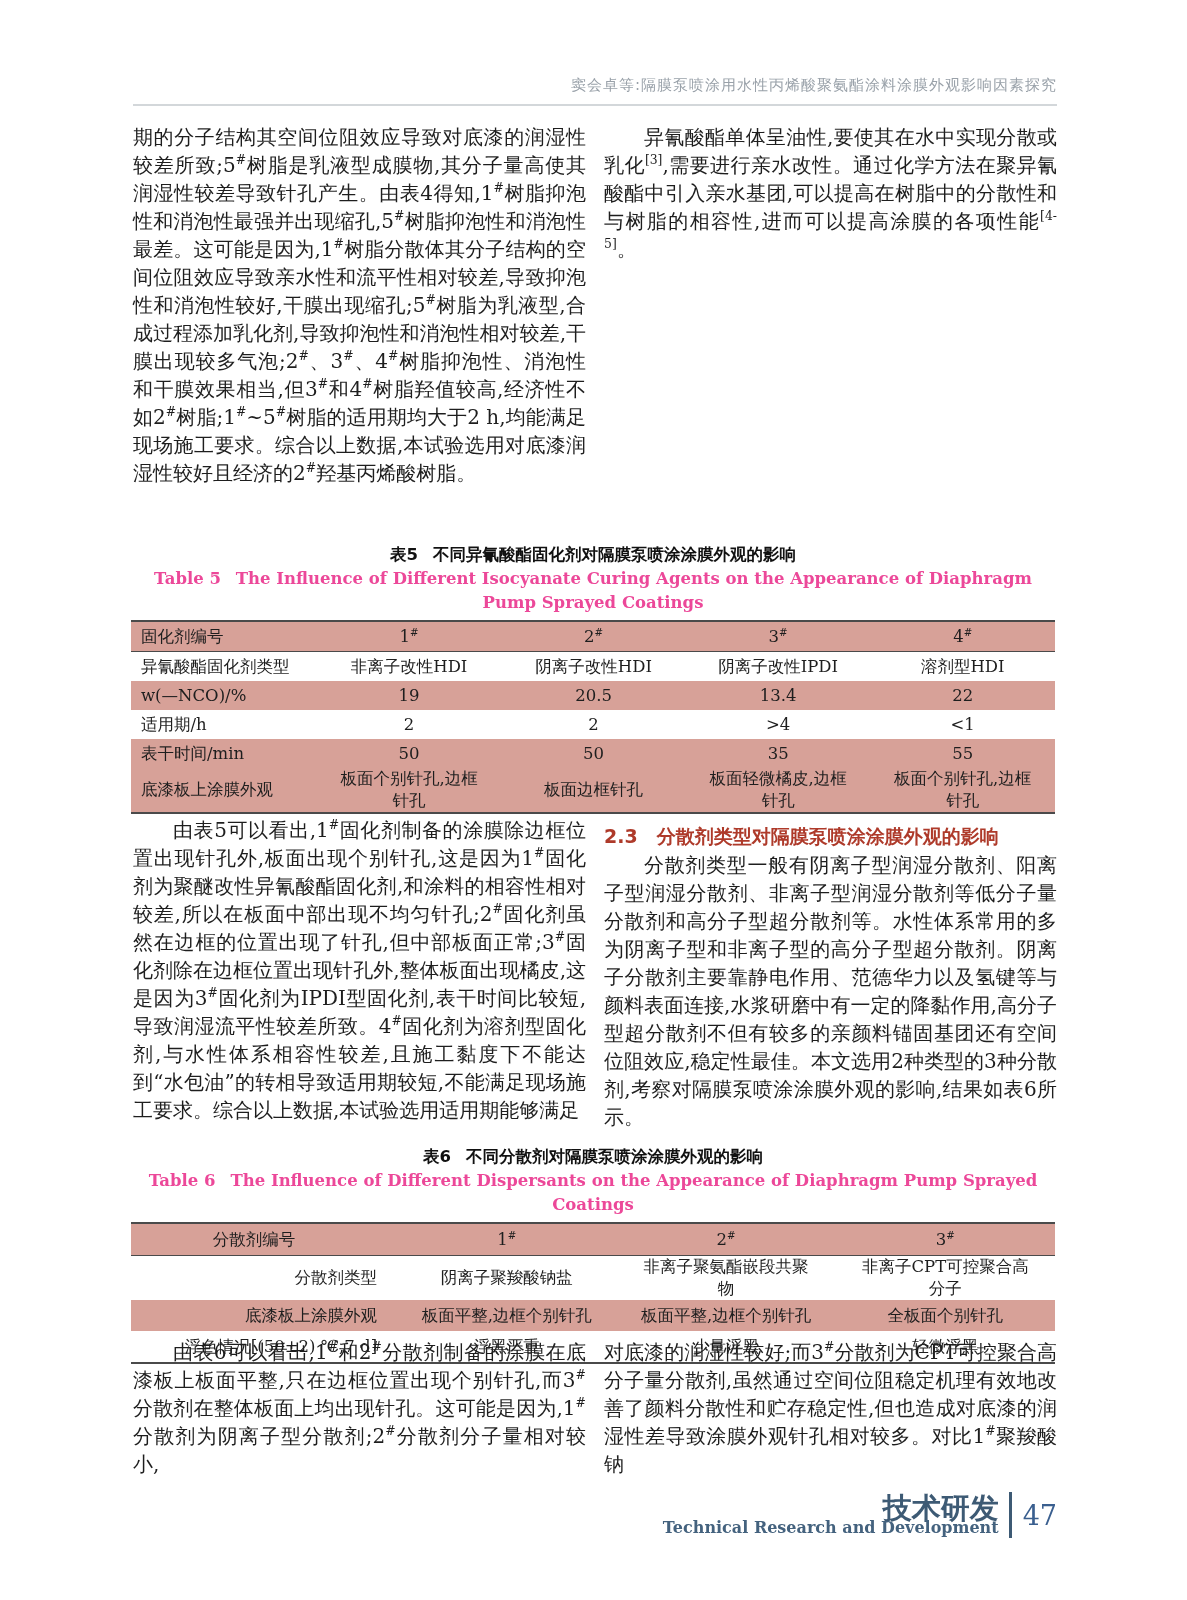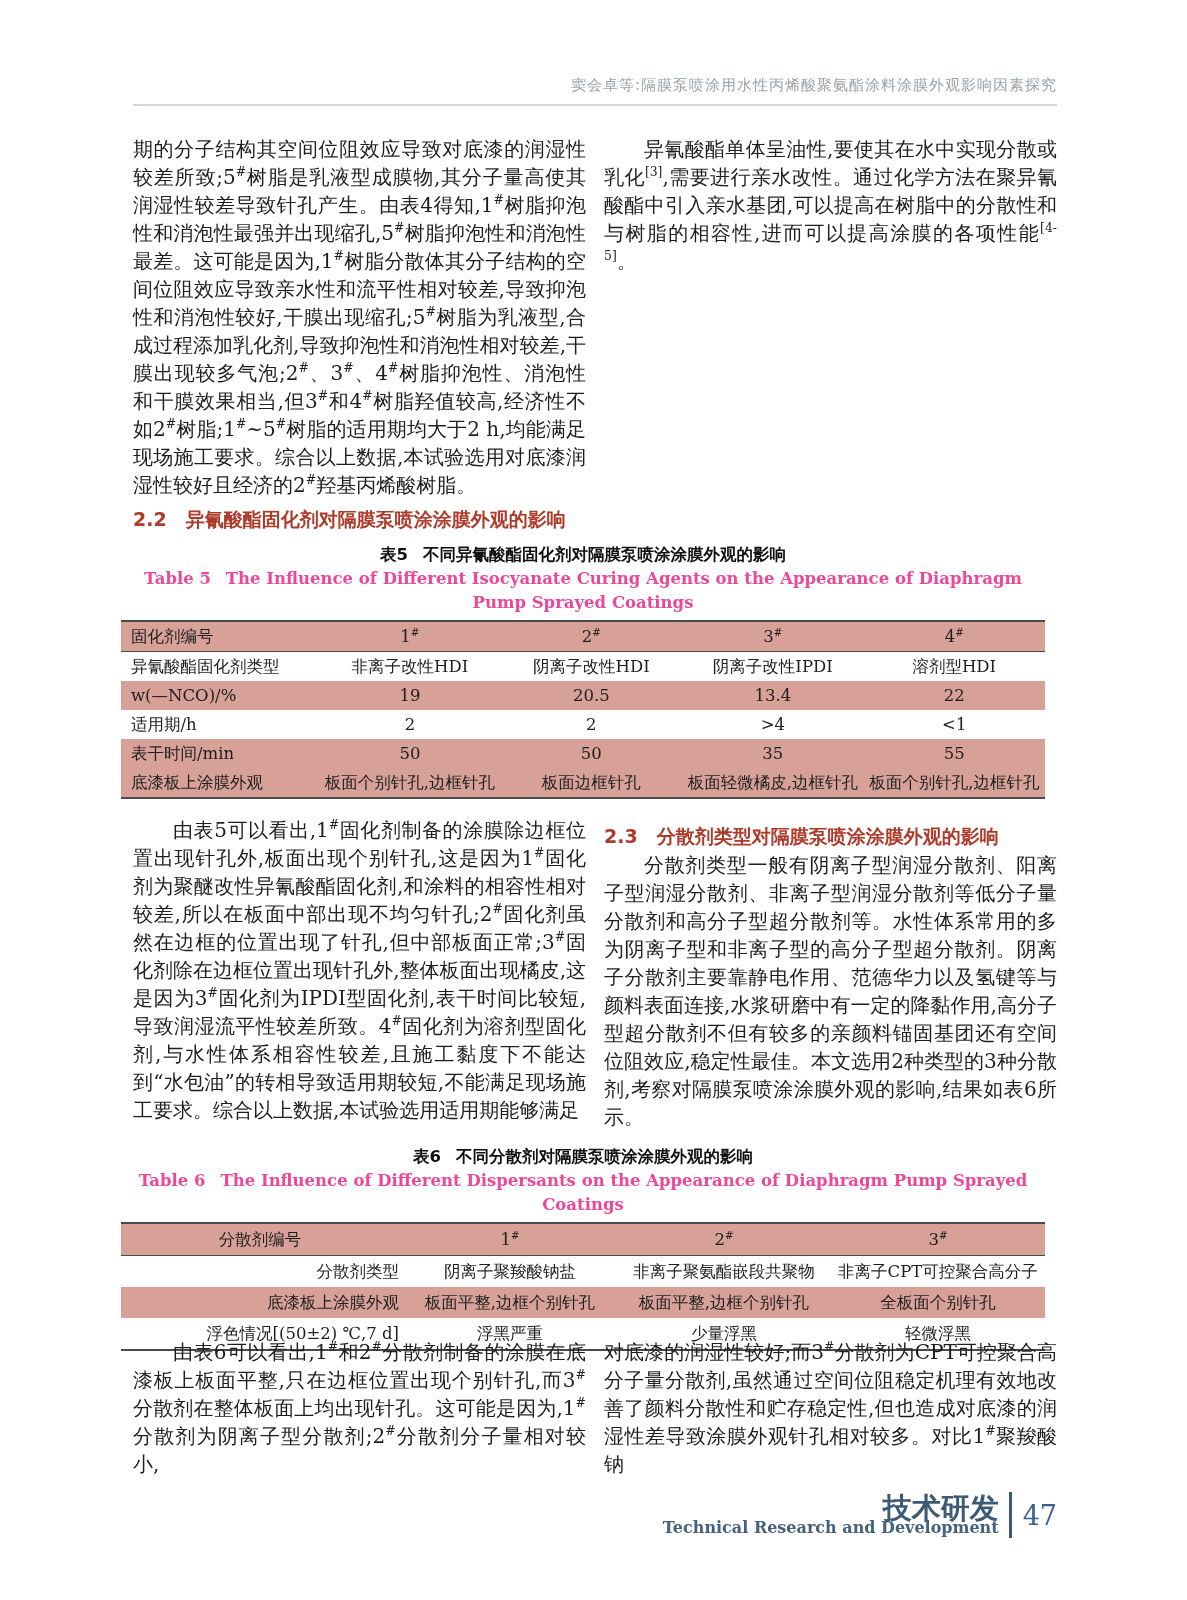--- a/index.html
+++ b/index.html
@@ -12,55 +12,55 @@
   
   .running-head {
     position:absolute; top:76px; left:133px; width:924px;
     text-align:right; font-family:"DejaVu Sans", sans-serif;
     font-size:15px; color:var(--running-gray, #99a1a9); letter-spacing:1px;
   }
   .head-rule { position:absolute; top:104px; left:133px; width:924px; height:2px; background:#d3d7da; }
 
   
   .cols { position:absolute; left:133px; width:924px; display:flex; gap:18px; }
-  .cols-top    { top:135px; }
+  .cols-top    { top:123px; }
   .cols-mid    { top:816px; }
   .cols-bottom { top:1338px; }
   .col { width:453px; }
   .para {
     margin:0; font-size:20px; line-height:28px; text-align:justify;
     word-break:break-all; color:#1e1e1e;
   }
   .para.indent { text-indent:2em; }
   .sec {
     margin:5px 0 0 0; font-family:"DejaVu Sans", sans-serif; font-weight:bold;
     font-size:19px; line-height:30px; color:var(--accent-red, #ae3a2a);
   }
   .sec .sec-num { margin-right:1em; }
 
   
-  .table-block { position:absolute; left:121px; width:924px; }
+  .table-block { position:absolute; left:131px; width:924px; }
   .tb5 { top:543px; }
   .tb6 { top:1145px; }
   .cap-zh {
     text-align:center; font-family:"DejaVu Sans", sans-serif; font-weight:bold;
     font-size:16.5px; line-height:24px; color:#111;
   }
   .cap-zh .cap-label { margin-right:0.9em; }
   .cap-en {
     text-align:center; font-family:"DejaVu Serif", serif; font-weight:bold;
     font-size:16.5px; line-height:24px; color:#ec4899; margin-bottom:5px;
   }
   .cap-en .cap-label { margin-right:0.9em; }
   .tbl {
     width:100%; border-collapse:collapse; table-layout:fixed;
     border-top:2px solid #4a4a4a; border-bottom:2px solid #4a4a4a;
     font-size:16.5px; color:#1e1e1e;
   }
-  .tbl td { text-align:center; padding:0 4px;margin-left:18px; }
+  .tbl td { text-align:center; padding:0 20px;margin-left:18px; }
   .tbl td:first-child { text-align:left; padding-left:10px; }
   .tbl tr:first-child td { border-bottom:1px solid #4a4a4a; }
   .row-pink { background:var(--row-pink, #d7a198); }
   .row-white { background:transparent; }
   .t5 td { height:29px; width:19.75%; }
   .t5 td:first-child { width:21%; }
   .t6 td { height:31px; width:23%; }
   .t6 td:first-child { width:31%; padding-left:18px;text-align:right; }
   .t6 tr:first-child td:first-child { text-align:center; padding-left:0; }
 
@@ -85,23 +85,20 @@
 <body>
 
 <div class="page">
 
   <div class="running-head">窦会卓等:隔膜泵喷涂用水性丙烯酸聚氨酯涂料涂膜外观影响因素探究</div>
   <div class="head-rule"></div>
 
   <div class="cols cols-top">
     <div class="col">
       <p class="para">期的分子结构其空间位阻效应导致对底漆的润湿性较差所致;5<sup>#</sup>树脂是乳液型成膜物,其分子量高使其润湿性较差导致针孔产生。由表4得知,1<sup>#</sup>树脂抑泡性和消泡性最强并出现缩孔,5<sup>#</sup>树脂抑泡性和消泡性最差。这可能是因为,1<sup>#</sup>树脂分散体其分子结构的空间位阻效应导致亲水性和流平性相对较差,导致抑泡性和消泡性较好,干膜出现缩孔;5<sup>#</sup>树脂为乳液型,合成过程添加乳化剂,导致抑泡性和消泡性相对较差,干膜出现较多气泡;2<sup>#</sup>、3<sup>#</sup>、4<sup>#</sup>树脂抑泡性、消泡性和干膜效果相当,但3<sup>#</sup>和4<sup>#</sup>树脂羟值较高,经济性不如2<sup>#</sup>树脂;1<sup>#</sup>~5<sup>#</sup>树脂的适用期均大于2 h,均能满足现场施工要求。综合以上数据,本试验选用对底漆润湿性较好且经济的2<sup>#</sup>羟基丙烯酸树脂。</p>
-      <h3 class="sec">
-        <span class="sec-num">2.2</span><span class="sec-title">异氰酸酯固化剂对隔膜泵喷涂涂膜外观的影响</span>
-      </h3>
     </div>
     <div class="col">
       <p class="para indent">异氰酸酯单体呈油性,要使其在水中实现分散或乳化<sup>[3]</sup>,需要进行亲水改性。通过化学方法在聚异氰酸酯中引入亲水基团,可以提高在树脂中的分散性和与树脂的相容性,进而可以提高涂膜的各项性能<sup>[4-5]</sup>。</p>
     </div>
   </div>
 
   <div class="table-block tb5">
     <div class="cap-zh">
       <span class="cap-label">表5</span><span>不同异氰酸酯固化剂对隔膜泵喷涂涂膜外观的影响</span>
     </div>

